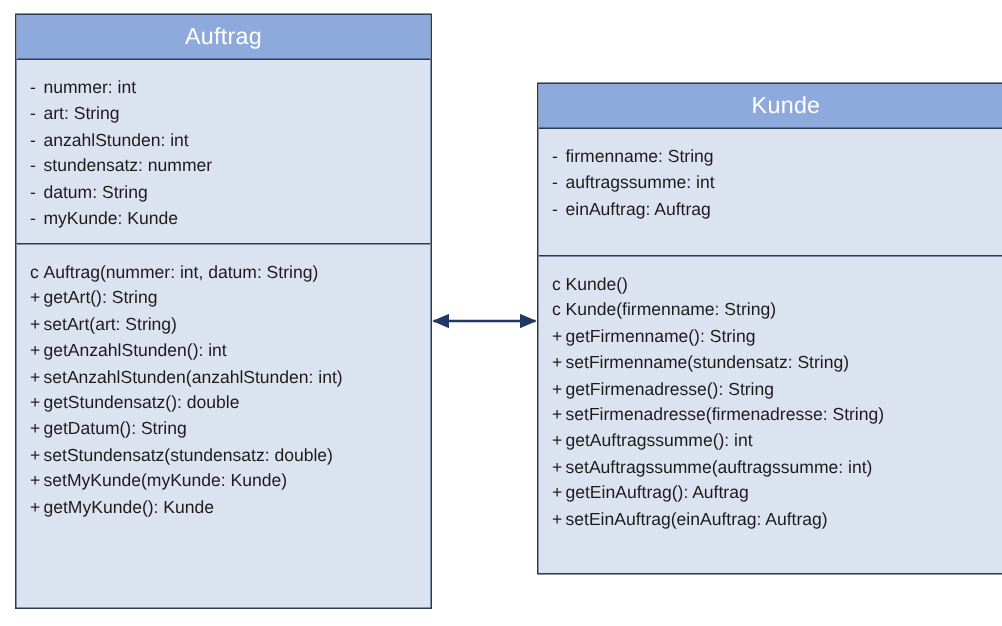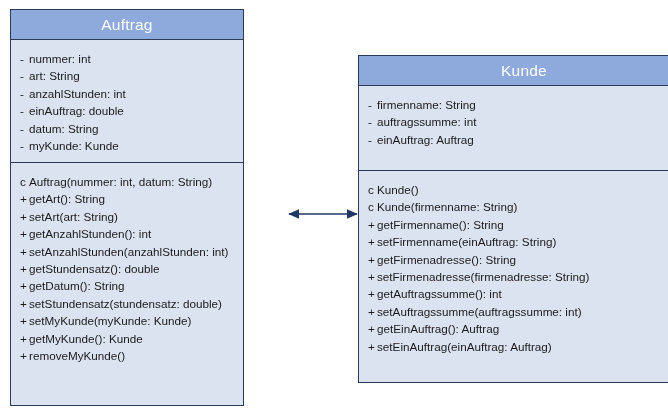--- a/index.html
+++ b/index.html
@@ -53,21 +53,21 @@
     padding-left: 9px;
   }
   .member .vis {
     display: inline-block;
     min-width: 9px;
   }
   
   #class-auftrag {
     left: 10px;
     top: 9px;
-    width: 234px;
+    width: 278px;
     height: 397px;
   }
   #class-auftrag .uml-header { height: 30px; }
   #class-auftrag .attributes { height: 123px; }
 
   #class-kunde {
     left: 358px;
     top: 55px;
     width: 332px;
     height: 328px;
@@ -88,51 +88,50 @@
 <body>
 
 <div id="canvas">
 
   <div class="uml-class" id="class-auftrag">
     <div class="uml-header">Auftrag</div>
     <div class="uml-compartment attributes">
         <div class="member"><span class="vis">-</span><span>nummer:  int</span></div>
         <div class="member"><span class="vis">-</span><span>art: String</span></div>
         <div class="member"><span class="vis">-</span><span>anzahlStunden:  int</span></div>
-        <div class="member"><span class="vis">-</span><span>einAuftrag: double</span></div>
+        <div class="member"><span class="vis">-</span><span>stundensatz: nummer</span></div>
         <div class="member"><span class="vis">-</span><span>datum: String</span></div>
         <div class="member"><span class="vis">-</span><span>myKunde: Kunde</span></div>
       </div>
     <div class="uml-compartment methods">
         <div class="member"><span class="vis">c</span><span>Auftrag(nummer:  int, datum: String)</span></div>
         <div class="member"><span class="vis">+</span><span>getArt(): String</span></div>
         <div class="member"><span class="vis">+</span><span>setArt(art: String)</span></div>
         <div class="member"><span class="vis">+</span><span>getAnzahlStunden(): int</span></div>
         <div class="member"><span class="vis">+</span><span>setAnzahlStunden(anzahlStunden:  int)</span></div>
         <div class="member"><span class="vis">+</span><span>getStundensatz(): double</span></div>
         <div class="member"><span class="vis">+</span><span>getDatum(): String</span></div>
         <div class="member"><span class="vis">+</span><span>setStundensatz(stundensatz: double)</span></div>
         <div class="member"><span class="vis">+</span><span>setMyKunde(myKunde:  Kunde)</span></div>
         <div class="member"><span class="vis">+</span><span>getMyKunde(): Kunde</span></div>
-        <div class="member"><span class="vis">+</span><span>removeMyKunde()</span></div>
       </div>
   </div>
 
   <div class="uml-class" id="class-kunde">
     <div class="uml-header">Kunde</div>
     <div class="uml-compartment attributes">
         <div class="member"><span class="vis">-</span><span>firmenname: String</span></div>
         <div class="member"><span class="vis">-</span><span>auftragssumme: int</span></div>
         <div class="member"><span class="vis">-</span><span>einAuftrag: Auftrag</span></div>
       </div>
     <div class="uml-compartment methods">
         <div class="member"><span class="vis">c</span><span>Kunde()</span></div>
         <div class="member"><span class="vis">c</span><span>Kunde(firmenname:  String)</span></div>
         <div class="member"><span class="vis">+</span><span>getFirmenname(): String</span></div>
-        <div class="member"><span class="vis">+</span><span>setFirmenname(einAuftrag:  String)</span></div>
+        <div class="member"><span class="vis">+</span><span>setFirmenname(stundensatz:  String)</span></div>
         <div class="member"><span class="vis">+</span><span>getFirmenadresse(): String</span></div>
         <div class="member"><span class="vis">+</span><span>setFirmenadresse(firmenadresse: String)</span></div>
         <div class="member"><span class="vis">+</span><span>getAuftragssumme(): int</span></div>
         <div class="member"><span class="vis">+</span><span>setAuftragssumme(auftragssumme: int)</span></div>
         <div class="member"><span class="vis">+</span><span>getEinAuftrag(): Auftrag</span></div>
         <div class="member"><span class="vis">+</span><span>setEinAuftrag(einAuftrag: Auftrag)</span></div>
       </div>
   </div>
 
   <svg id="association-arrow" viewBox="0 0 74 20">

